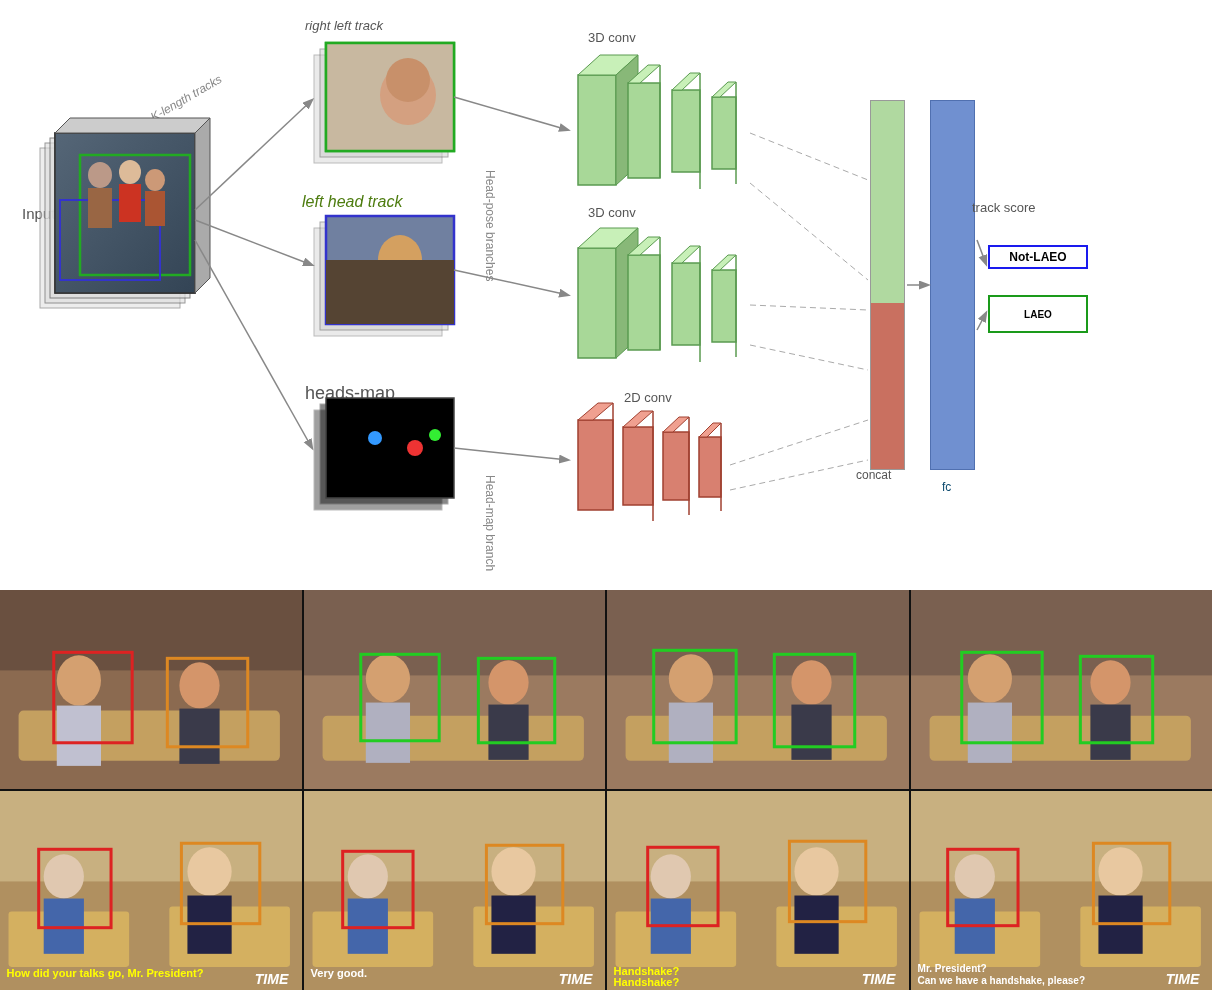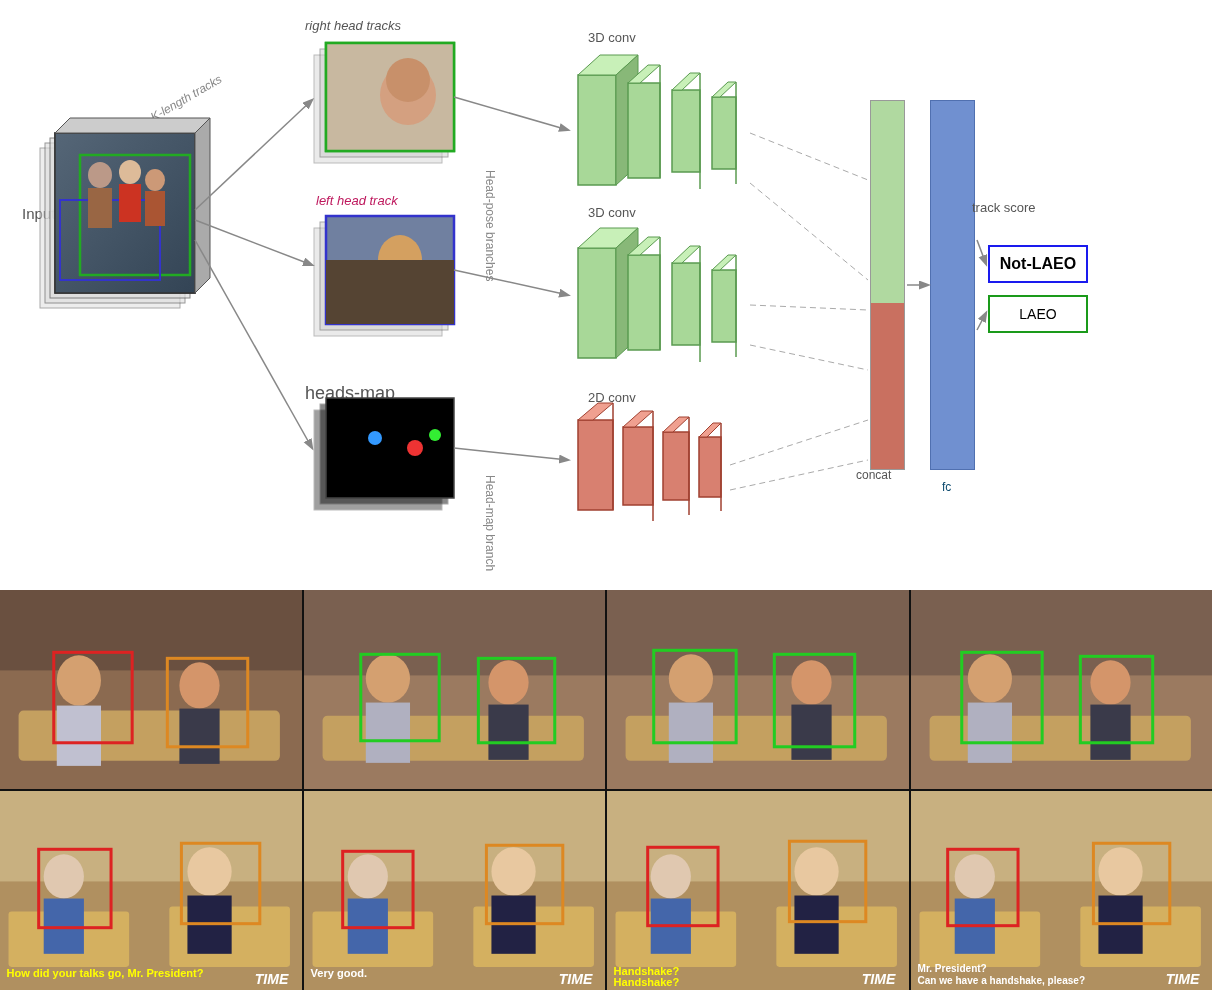--- a/index.html
+++ b/index.html
@@ -43,23 +43,23 @@
     
     .right-head-label {
       position: absolute;
       top: 18px; left: 305px;
       font-size: 13px;
       color: #555;
       font-style: italic;
     }
     .left-head-label {
       position: absolute;
-      top: 193px; left: 316px;
-      font-size: 13px;
-      color: #be185d;
+      top: 193px; left: 302px;
+      font-size: 16px;
+      color: #4d7c0f;
       font-style: italic;
     }
     .heads-map-label {
       position: absolute;
       top: 383px; left: 305px;
       font-size: 18px;
       color: #555;
     }
 
     
@@ -88,21 +88,21 @@
       color: #555;
     }
     .conv-3d-label-2 {
       position: absolute;
       top: 205px; left: 588px;
       font-size: 13px;
       color: #555;
     }
     .conv-2d-label {
       position: absolute;
-      top: 390px; left: 588px;
+      top: 390px; left: 624px;
       font-size: 13px;
       color: #555;
     }
 
     
     .concat-bar {
       position: absolute;
       top: 100px; left: 870px;
       width: 35px;
       height: 370px;
@@ -135,35 +135,35 @@
     
     .track-score-label {
       position: absolute;
       top: 200px; left: 972px;
       font-size: 13px;
       color: #555;
     }
     .not-laeo-box {
       position: absolute;
       top: 245px; left: 988px;
-      width: 100px; height: 38px;
+      width: 100px; height: 24px;
       border: 2.5px solid #1a1aee;
       display: flex; align-items: center; justify-content: center;
-      font-size: 16px;
+      font-size: 12px;
       font-weight: bold;
       color: #000;
     }
     .laeo-box {
       position: absolute;
       top: 295px; left: 988px;
       width: 100px; height: 38px;
       border: 2.5px solid #1a9a1a;
       display: flex; align-items: center; justify-content: center;
-      font-size: 14px;
-      font-weight: normal;
+      font-size: 10px;
+      font-weight: bold;
       color: #000;
     }
 
     
     #video-grid {
       position: absolute;
       top: 590px; left: 0;
       width: 1212px;
       height: 400px;
       background: #111;
@@ -190,21 +190,21 @@
   </style>
 </head>
 <body>
 
 <div id="diagram">
 
   <div class="input-video-label">Input video</div>
 
   <div class="k-length-label">K-length tracks</div>
 
-  <div class="right-head-label"><em>right head tracks</em></div>
+  <div class="right-head-label"><em>right left track</em></div>
 
   <div class="left-head-label"><em>left head track</em></div>
 
   <div class="heads-map-label">heads-map</div>
 
   <div class="head-pose-branch-label">Head-pose branches</div>
 
   <div class="head-map-branch-label">Head-map branch</div>
 
   <div class="conv-3d-label-1">3D conv</div>

